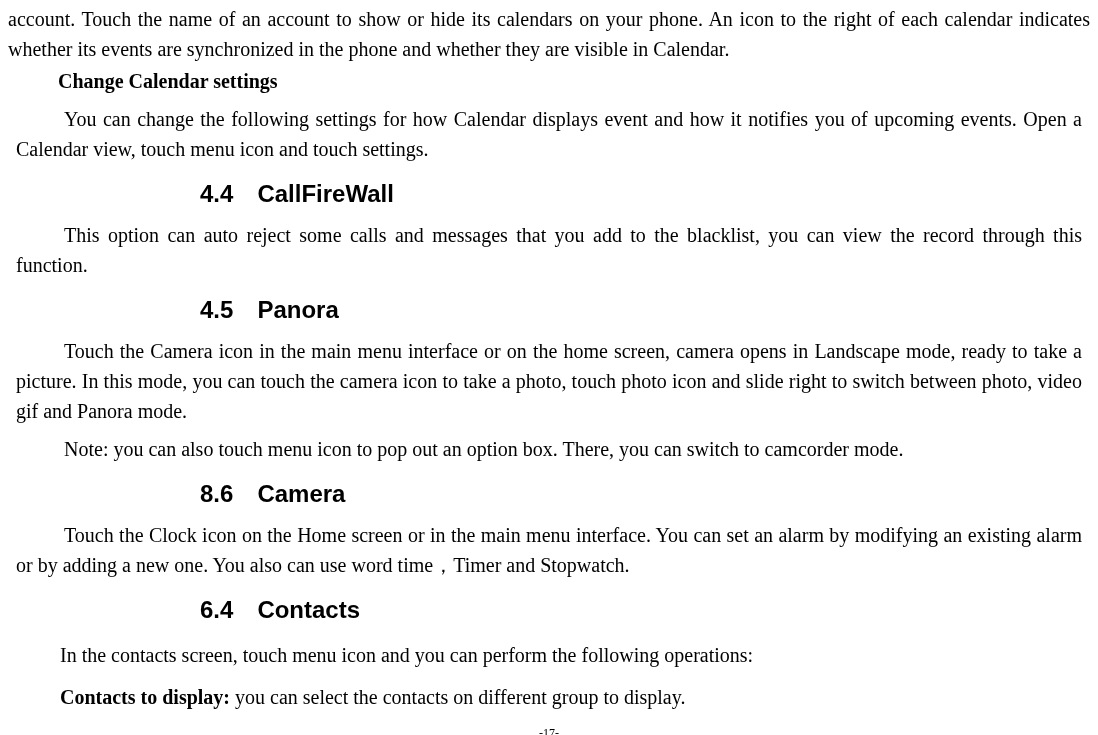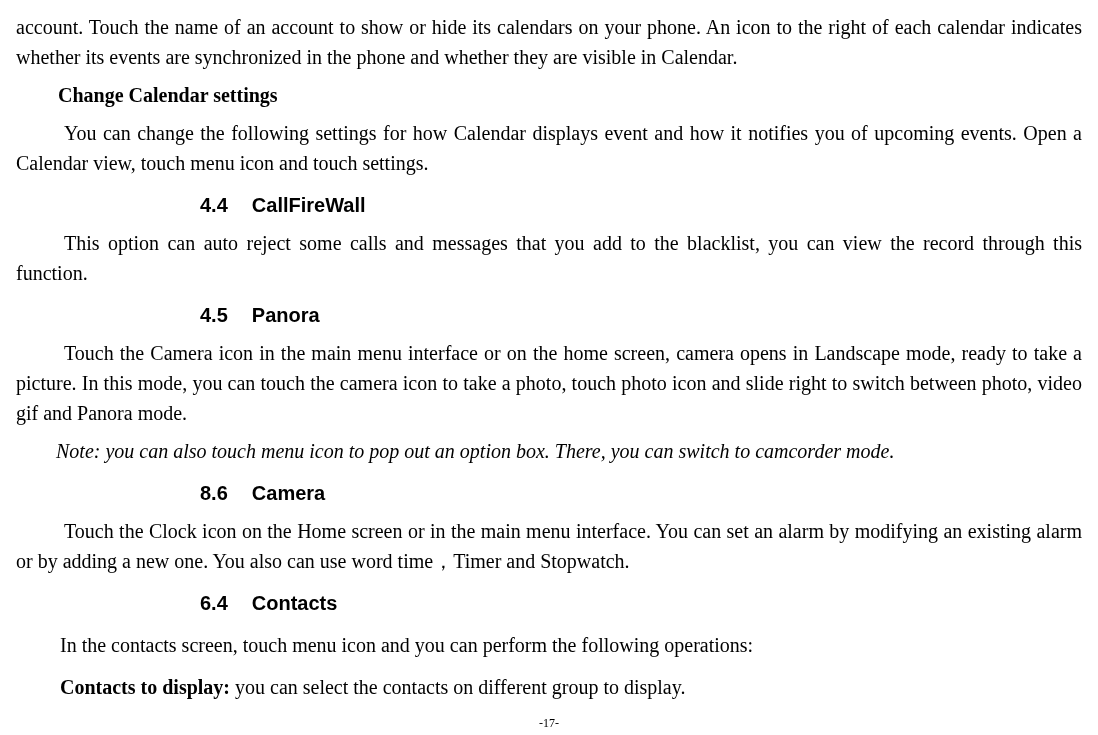--- a/index.html
+++ b/index.html
@@ -13,44 +13,43 @@
       color: #000;
       background: #fff;
     }
     .para {
       text-align: justify;
       margin: 8px;
       text-indent: 48px;
     }
     .para-first {
       text-align: justify;
-      margin: 8px;
+      margin: 0;
       text-indent: 0;
     }
     .heading-bold {
       font-weight: bold;
       margin: 2px;
       text-indent: 48px;
       font-family: Georgia, 'Times New Roman', serif;
     }
     .section-heading {
       font-family: Arial, Helvetica, sans-serif;
       font-weight: bold;
-      font-size: 20px;
+      font-size: 24px;
       margin: 12px 0 8px 0;
       text-indent: 96px;
     }
     .sec-num {
       display: inline-block;
       margin-right: 24px;
     }
     .note {
-      font-style: italic;
       text-align: justify;
-      margin: 0;
+      margin: 8px;
       text-indent: 48px;
     }
     .subpara {
       text-align: justify;
       margin: 12px;
       text-indent: 40px;
     }
     .page-num {
       text-align: center;
       font-size: 12px;

